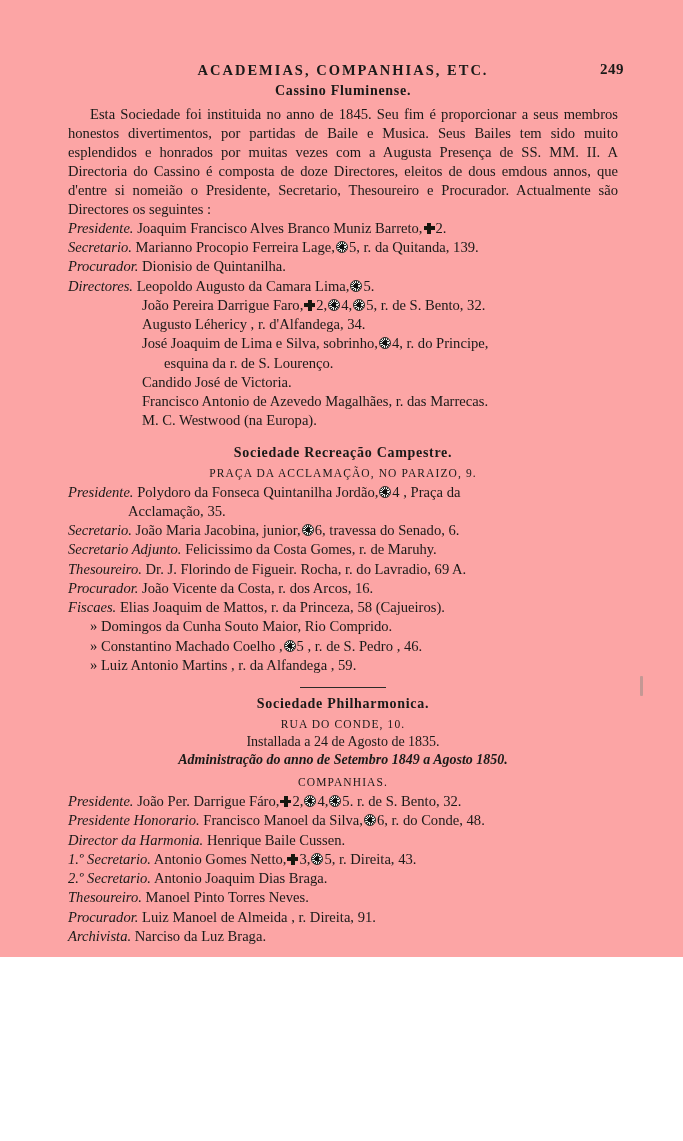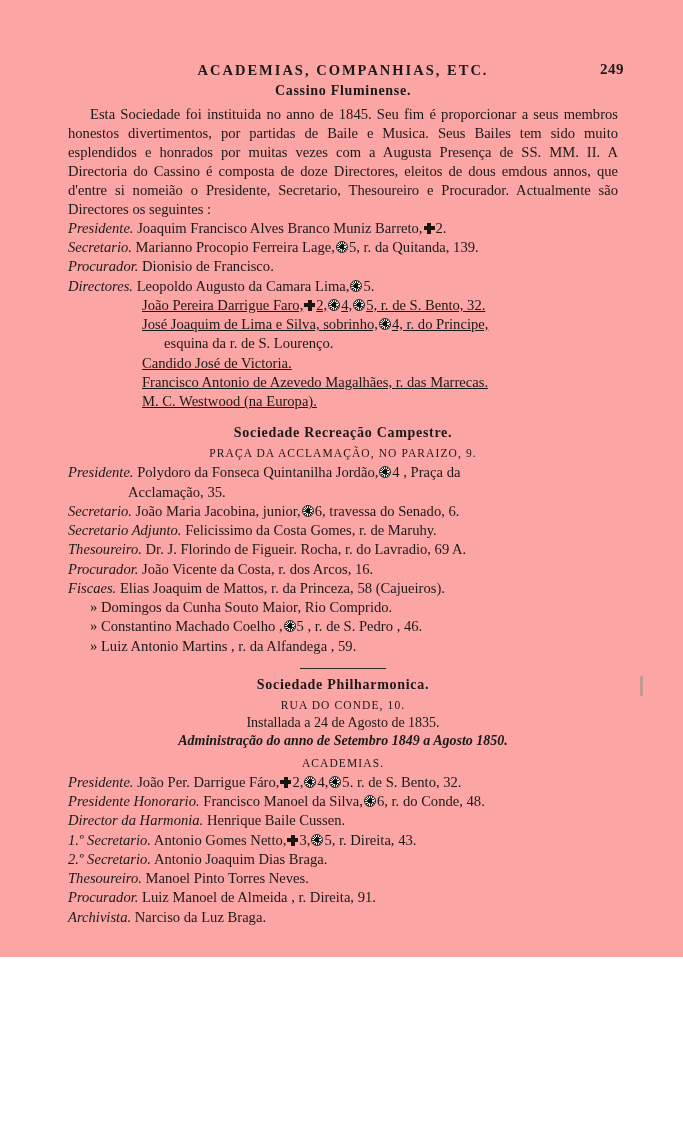--- a/index.html
+++ b/index.html
@@ -90,21 +90,21 @@
 
   .entry {
     font-size: 14.6px;
     line-height: 1.32;
     margin: 0;
     text-indent: -0px;
   }
   .entry .lbl {
     font-style: italic;
   }
-  .ind1 { padding-left: 74px; text-indent: -0px; text-decoration: underline; }
+  .ind1 { padding-left: 74px; text-indent: -0px; }
   .ind2 { padding-left: 96px; }
   .ind-hang { padding-left: 36px; text-indent: -36px; }
   .dash { padding-left: 44px; text-indent: -22px; }
 
   .rosette {
     display: inline-block;
     width: 10px;
     height: 10px;
     border-radius: 50%;
     background:
@@ -166,31 +166,32 @@
     </div>
 
     <div class="entry">
       <span class="lbl">Secretario.</span>
       <span>Marianno Procopio Ferreira Lage,</span><span class="rosette"></span><span>5, r. da Quitanda, 139.</span>
     </div>
 
 
     <div class="entry">
       <span class="lbl">Procurador.</span>
-      <span>Dionisio de Francisco.</span>
+      <span>Dionisio de Quintanilha.</span>
     </div>
 
     <div class="entry">
       <span class="lbl">Directores.</span>
       <span>Leopoldo Augusto da Camara Lima,</span><span class="rosette"></span><span>5.</span>
     </div>
 
     <div class="entry ind1">
       João Pereira Darrigue Faro,<span class="cross"></span>2,<span class="rosette"></span>4,<span class="rosette"></span>5, r. de S. Bento, 32.
     </div>
+    <div class="entry ind1">Augusto Léhericy , r. d'Alfandega, 34.</div>
     <div class="entry ind1">
       José Joaquim de Lima e Silva, sobrinho,<span class="rosette"></span>4, r. do Principe,
     </div>
     <div class="entry ind2">esquina da r. de S. Lourenço.</div>
     <div class="entry ind1">Candido José de Victoria.</div>
     <div class="entry ind1">Francisco Antonio de Azevedo Magalhães, r. das Marrecas.</div>
     <div class="entry ind1">M. C. Westwood (na Europa).</div>
 
     <div class="sec-title sp">Sociedade Recreação Campestre.</div>
     <div class="sub-center">PRAÇA DA ACCLAMAÇÃO, NO PARAIZO,  9.</div>
@@ -237,21 +238,21 @@
     <div class="entry dash">
       <span>»</span>
       <span>Luiz Antonio Martins , r. da Alfandega , 59.</span>
     </div>
 
     <div class="rule"></div>
     <div class="sec-title">Sociedade Philharmonica.</div>
     <div class="sub-center">RUA DO CONDE,  10.</div>
     <div class="center-line">Installada a 24 de Agosto de 1835.</div>
     <div class="center-line ital">Administração do anno de Setembro 1849 a Agosto 1850.</div>
-    <div class="sub-center" style="margin-top:8px;">ACADEMIAS.</div>
+    <div class="sub-center" style="margin-top:8px;">COMPANHIAS.</div>
 
     <div class="entry ind-hang">
       <span class="lbl">Presidente.</span>
       João Per. Darrigue Fáro,<span class="cross"></span>2,<span class="rosette"></span>4,<span class="rosette"></span>5. r. de S. Bento, 32.
     </div>
 
     <div class="entry ind-hang">
       <span class="lbl">Presidente Honorario.</span>
       <span>Francisco Manoel da Silva,</span><span class="rosette"></span><span>6, r. do Conde, 48.</span>
     </div>

